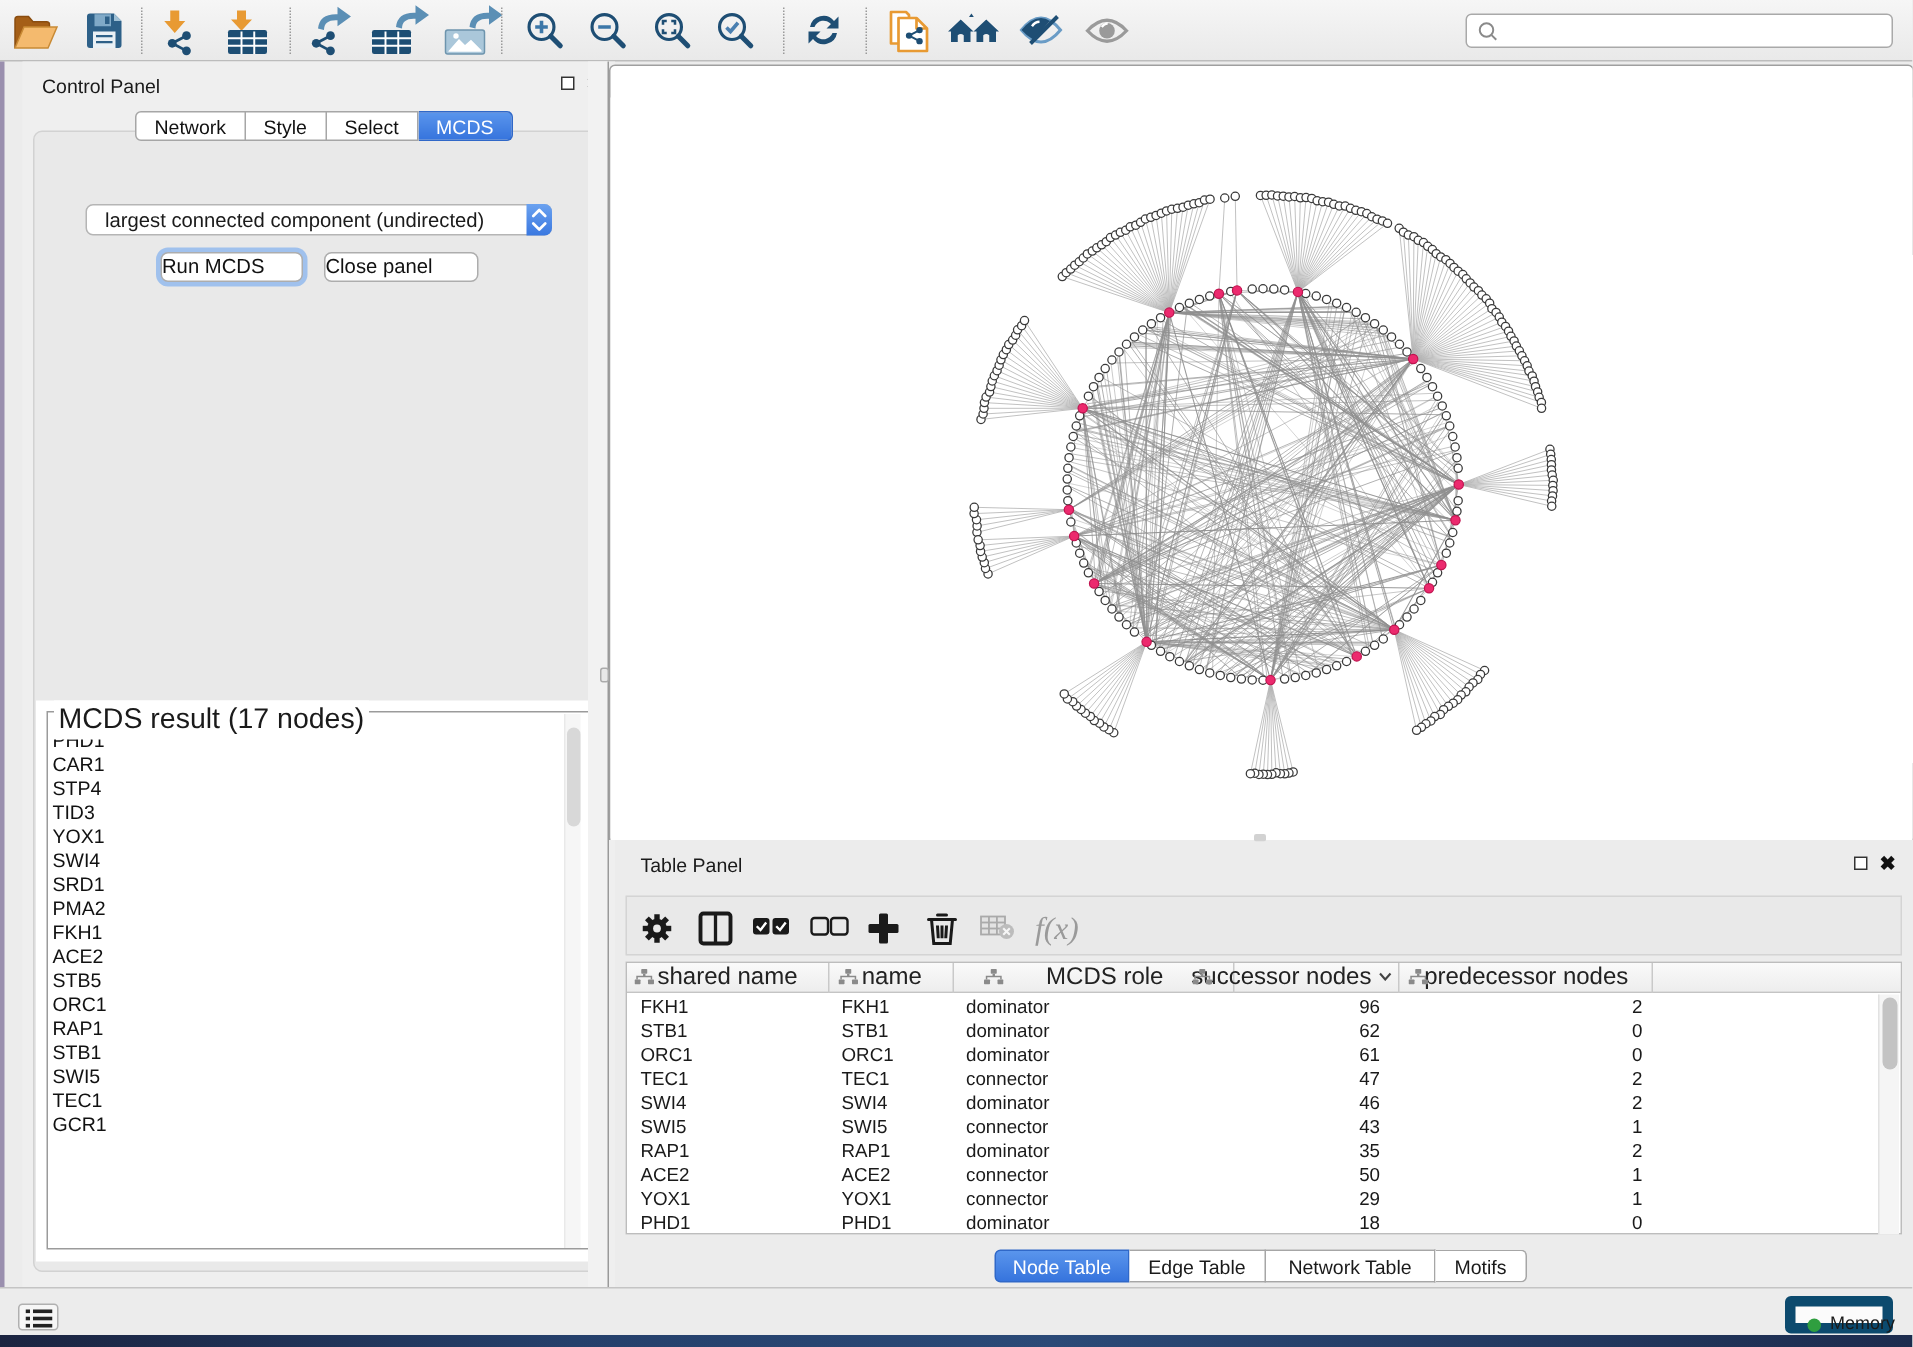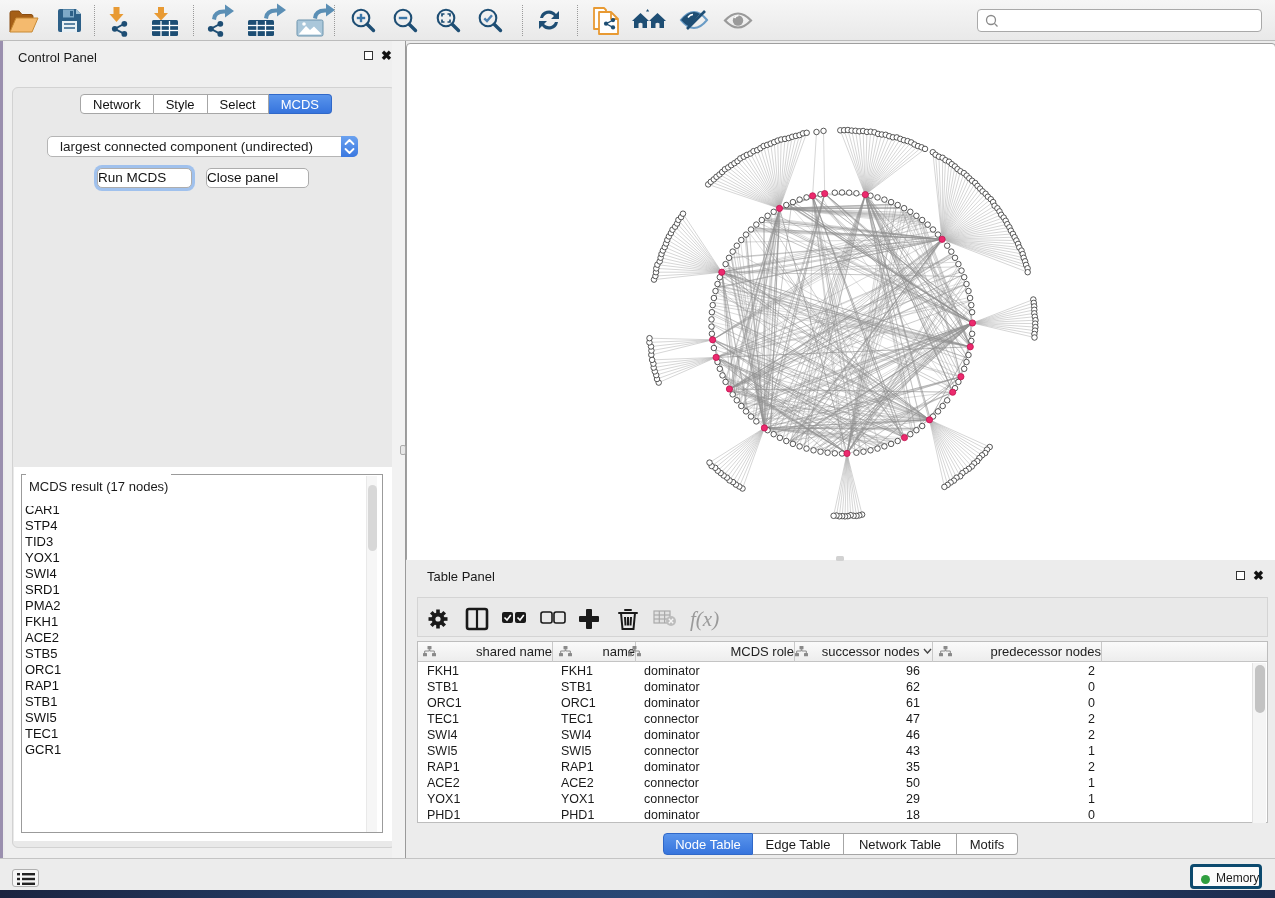--- a/index.html
+++ b/index.html
@@ -4,68 +4,68 @@
 * { margin:0; padding:0; box-sizing:border-box; }
 html,body { width:1275px; height:898px; overflow:hidden; }
 body { font-family:"Liberation Sans", sans-serif; background:#ececec; position:relative; font-size:13px; color:#1a1a1a; }
 .abs { position:absolute; }
 
 #toolbar { left:0; top:0; width:1275px; height:41px; background:linear-gradient(#f6f6f6,#e9e9e9); border-bottom:1px solid #bcbcbc; }
 .tsep { position:absolute; top:5px; width:0px; height:31px; border-left:1px dotted #9a9a9a; }
 #search { position:absolute; left:977px; top:9px; width:285px; height:23px; background:#ffffff; border:1px solid #a9a9a9; border-radius:4px; }
 
 #leftstrip { left:0; top:41px; width:3px; height:849px; background:#9a8fae; }
-#cp { left:5px; top:41px; width:395px; height:819px; background:#efefef; }
+#cp { left:15px; top:41px; width:395px; height:819px; background:#efefef; }
 #cp-title { position:absolute; left:13px; top:9px; font-size:13px; color:#1a1a1a; }
 .floatbox { position:absolute; width:9px; height:9px; border:1.5px solid #333; background:#fff; }
 .closex { position:absolute; font-size:13px; font-weight:bold; color:#111; }
 #cp-panel { position:absolute; left:7px; top:46px; width:384px; height:761px; background:#e9e9e9; border:1px solid #d2d2d2; border-radius:6px; }
 .tabs { position:absolute; height:20px; display:flex; }
-.tab { height:20px; line-height:19px; text-align:center; background:#ffffff; border:1px solid #a6a6a6; border-left:none; font-size:13px; padding:0 12px; color:#111;margin-top:20px; }
+.tab { height:20px; line-height:19px; text-align:center; background:#ffffff; border:1px solid #a6a6a6; border-left:none; font-size:13px; padding:0 12px; color:#111; }
 .tab.first { border-left:1px solid #a6a6a6; border-radius:4px 0 0 4px; }
 .tab.last { border-radius:0 4px 4px 0; }
 .tab.sel { background:linear-gradient(#5a95ec,#3674dd); color:#fff; border-color:#3068c8; }
 #opt-label { position:absolute; left:0; top:71px; width:398px; text-align:center; font-size:14px; }
 #dropdown { position:absolute; left:42px; top:95px; width:311px; height:21px; background:#fff; border:1px solid #b5b5b5; border-radius:5px; }
 #dropdown span { position:absolute; left:12px; top:2px; font-size:13.5px; }
 #stepper { position:absolute; right:-1px; top:-1px; width:17px; height:21px; background:linear-gradient(#6ba2f0,#3a78e0); border-radius:0 5px 5px 0; }
 .btn { position:absolute; height:20px; background:#ffffff; border:1px solid #adadad; border-radius:5px; text-align:left; font-size:13.5px; line-height:18px; color:#111; }
 #runbtn { left:92px; top:127px; width:95px; box-shadow:0 0 0 3px rgba(100,160,240,0.55); }
 #closebtn { left:201px; top:127px; width:103px; }
 #results-white { position:absolute; left:9px; top:426px; width:381px; height:374px; background:#ffffff; }
 #groupbox { position:absolute; left:7px; top:7px; width:362px; height:359px; border:1px solid #9b9b9b; }
-#grouplabel { position:absolute; left:12px; top:0px; background:#ffffff; padding:12px 3px; font-size:13px; }
+#grouplabel { position:absolute; left:12px; top:0px; background:#ffffff; padding:2px 3px; font-size:19px; }
 #mcdslist { position:absolute; left:3px; top:11px; font-size:13px; line-height:16px; color:#111; }
 #listtrack { position:absolute; right:5px; top:1px; width:11px; height:356px; background:#f6f6f6; border-left:1px solid #e9e9e9; }
 #listthumb { position:absolute; left:1px; top:9px; width:9px; height:66px; background:#d8d8d8; border-radius:5px; }
 
 #vsplit { left:392px; top:41px; width:14px; height:819px; background:#f2f2f2; border-right:1px solid #9a9a9a; }
 
 #netwin { left:406px; top:43px; width:870px; height:517px; border:1px solid #9f9f9f; border-radius:4px 4px 0 0; background:#ffffff; }
 #nettitle { position:absolute; left:0; top:0; width:100%; height:21px; background:linear-gradient(#f4f4f4,#dadada); border-bottom:1px solid #a5a5a5; border-radius:4px 4px 0 0; }
 .tl { position:absolute; top:4.7px; width:11.5px; height:11.5px; border-radius:50%; }
 #titletext { position:absolute; left:454px; top:2.5px; font-size:13.5px; color:#222; }
 
 #tablepanel { left:410px; top:561px; width:865px; height:297px; background:#ececec; }
 #tp-title { position:absolute; left:17px; top:8px; font-size:13px; }
 #tp-toolbar { position:absolute; left:7px; top:36px; width:851px; height:40px; background:#e9e9e9; border:1px solid #d4d4d4; }
 #tbl { position:absolute; left:7px; top:80px; width:851px; height:182px; background:#ffffff; border:1px solid #bdbdbd; }
 #thead { position:absolute; left:0; top:0; width:849px; height:20px; background:linear-gradient(#fafafa,#ededed); border-bottom:1px solid #c4c4c4; }
-.hcell { position:absolute; top:0; height:20px; border-right:1px solid #c9c9c9; font-size:13px; text-align:right; line-height:20px; color:#222; }
+.hcell { position:absolute; top:0; height:20px; border-right:1px solid #c9c9c9; font-size:16px; text-align:center; line-height:20px; color:#222; }
 .hicon { position:absolute; left:5px; top:4px; }
 .trow { position:absolute; left:8px; width:849px; height:16px; font-size:12.5px; }
 .trow span { position:absolute; top:1px; }
 .trow .rt { text-align:right; }
 #tscroll { position:absolute; right:1px; top:21px; width:14px; height:160px; background:#f5f5f5; border-left:1px solid #e2e2e2; }
 #tthumb { position:absolute; left:1.5px; top:2px; width:10px; height:48px; background:#c3c3c3; border-radius:5px; }
 .btab { position:absolute; top:272px; height:22px; line-height:21px; background:#fff; border:1px solid #a6a6a6; border-left:none; text-align:center; font-size:13px; }
 
 #statusbar { left:0; top:858px; width:1275px; height:32px; background:#ececec; border-top:1px solid #c4c4c4; }
 #menubtn { position:absolute; left:12px; top:10px; width:27px; height:18px; background:#f6f6f6; border:1px solid #b0b0b0; border-radius:3px; }
-#membtn { text-align:left;  position:absolute; right:13px; top:5px; width:72px; height:25px; background:#fbfbfb; border:3px solid #0c4a6e; border-radius:4px; font-size:12px; line-height:23px; padding-left:23px; }
+#membtn { text-align:left;  position:absolute; right:13px; top:5px; width:72px; height:25px; background:#fbfbfb; border:7px solid #0c4a6e; border-radius:4px; font-size:12px; line-height:23px; padding-left:23px; }
 #memdot { position:absolute; left:8px; top:7.5px; width:9px; height:9px; border-radius:50%; background:#2f9e3f; }
 #deskbottom { left:0; top:890px; width:1275px; height:8px; background:linear-gradient(90deg,#1b2440,#25406b 30%,#2b4a77 55%,#1d2c4e); }
 </style></head>
 <body>
 
 <div class="abs" id="toolbar">
 <svg width="770" height="41" viewBox="0 0 770 41" style="position:absolute;left:0;top:0">
       <g>
         <path d="M10 32 L10 13 Q10 11 12 11 L19 11 L22 14.5 L31 14.5 Q33 14.5 33 16.5 L33 19" fill="#a55f17" stroke="#8a4d10" stroke-width="1"></path>
         <path d="M10 32 L16 18 L38 18 L32 32 Z" fill="#f4ba6e" stroke="#c88a35" stroke-width="1"></path>
@@ -1263,21 +1263,21 @@
             </g>
           </svg> shared name</div>
       <div class="hcell" style="left:136px;width:82px"><svg class="hicon" width="13" height="11" viewBox="0 0 13 11">
             <g fill="#8a8a8a">
               <rect x="4.5" y="0" width="4" height="3.2" rx="0.5"></rect>
               <rect x="0" y="7" width="4" height="3.2" rx="0.5"></rect>
               <rect x="9" y="7" width="4" height="3.2" rx="0.5"></rect>
               <path d="M6.2 3.2 L6.2 5 L1.7 5 L1.7 7 M6.8 3.2 L6.8 5 L11.3 5 L11.3 7" stroke="#8a8a8a" stroke-width="1" fill="none"></path>
             </g>
           </svg> name</div>
-      <div class="hcell" style="left:205px;width:172px"><svg class="hicon" width="13" height="11" viewBox="0 0 13 11">
+      <div class="hcell" style="left:233px;width:172px"><svg class="hicon" width="13" height="11" viewBox="0 0 13 11">
             <g fill="#8a8a8a">
               <rect x="4.5" y="0" width="4" height="3.2" rx="0.5"></rect>
               <rect x="0" y="7" width="4" height="3.2" rx="0.5"></rect>
               <rect x="9" y="7" width="4" height="3.2" rx="0.5"></rect>
               <path d="M6.2 3.2 L6.2 5 L1.7 5 L1.7 7 M6.8 3.2 L6.8 5 L11.3 5 L11.3 7" stroke="#8a8a8a" stroke-width="1" fill="none"></path>
             </g>
           </svg> MCDS role</div>
       <div class="hcell" style="left:372px;width:143px"><svg class="hicon" width="13" height="11" viewBox="0 0 13 11">
             <g fill="#8a8a8a">
               <rect x="4.5" y="0" width="4" height="3.2" rx="0.5"></rect>

